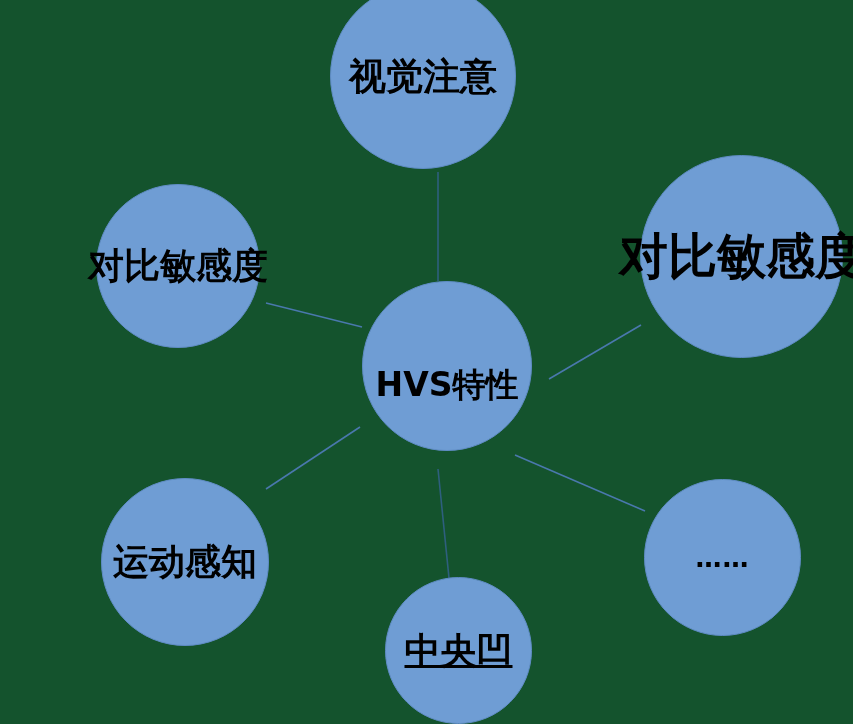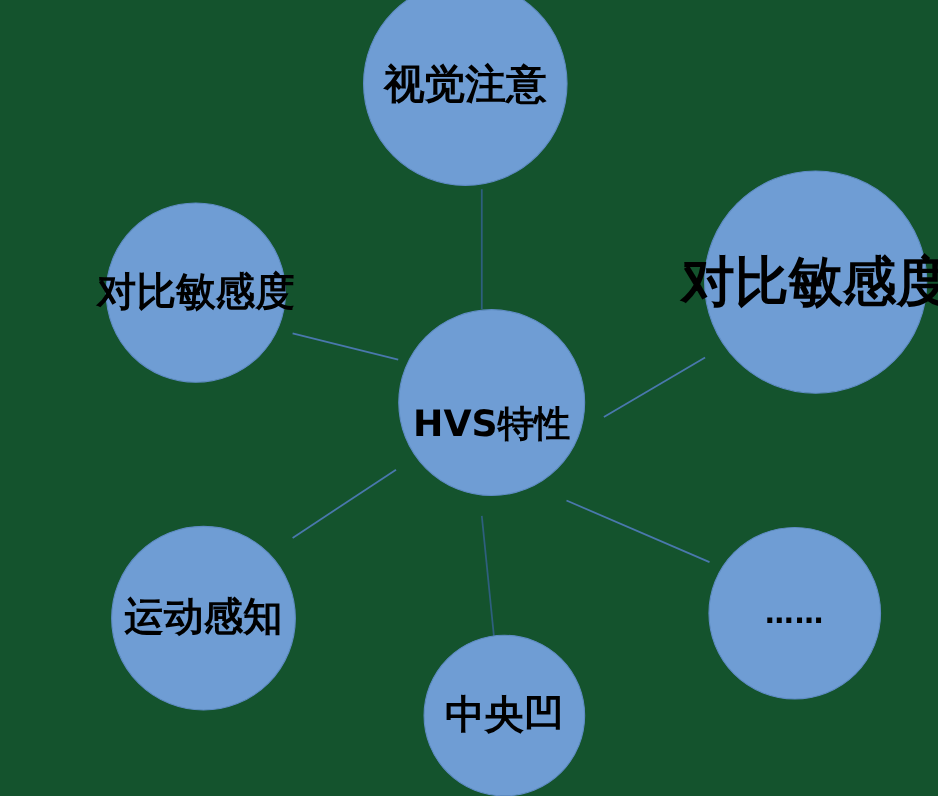--- a/index.html
+++ b/index.html
@@ -58,21 +58,21 @@
   #node-visual-masking     { left: 96px;  top: 184px;  width: 164px; height: 164px; }
   #node-visual-masking .node-label     { font-size: 36px; }
 
   #node-hvs-center         { left: 362px; top: 281px;  width: 170px; height: 170px; }
   #node-hvs-center .node-label         { font-size: 33px; margin-top: 36px; }
 
   #node-motion-perception  { left: 101px; top: 478px;  width: 168px; height: 168px; }
   #node-motion-perception .node-label  { font-size: 36px; }
 
   #node-fovea              { left: 385px; top: 577px;  width: 147px; height: 147px; }
-  #node-fovea .node-label              { font-size: 36px; }
+  #node-fovea .node-label              { font-size: 36px; text-decoration: underline; }
 
   #node-others             { left: 644px; top: 479px;  width: 157px; height: 157px; }
   #node-others .node-label             { font-size: 26px; letter-spacing: 1px; }
 
   
   #node-contrast-sensitivity .node-label { position: relative; z-index: 3; }
 </style>
 </head>
 <body>
 

